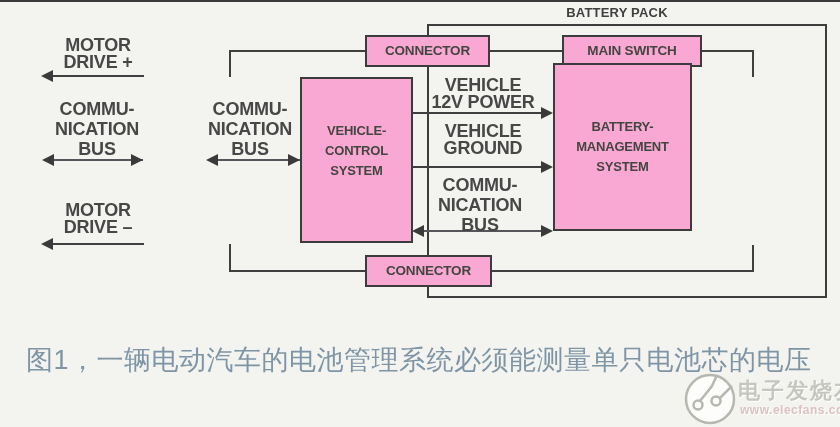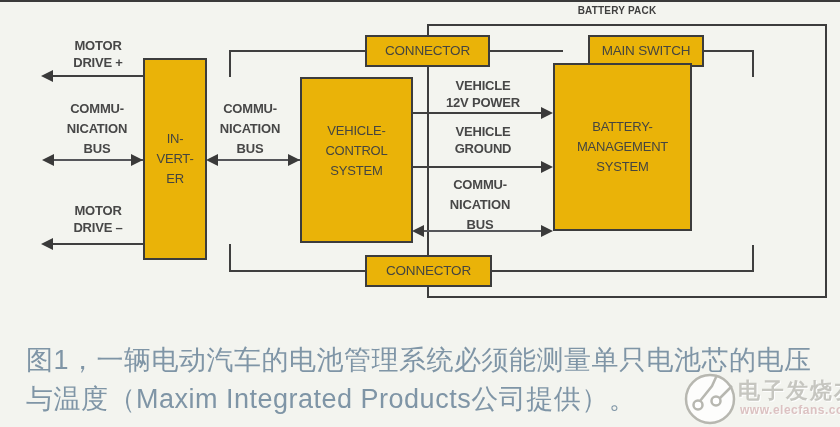--- a/index.html
+++ b/index.html
@@ -13,35 +13,35 @@
   .wire{position:absolute;background:#3f3f3f;z-index:2;}
   .wire.gray{background:#55565a;}
   .arr{position:absolute;width:0;height:0;z-index:3;}
   .arr-l{border-top:6px solid transparent;border-bottom:6px solid transparent;border-right:12px solid #3a3a3a;}
   .arr-r{border-top:6px solid transparent;border-bottom:6px solid transparent;border-left:12px solid #3a3a3a;}
   .bp-outline{
     position:absolute;left:427px;top:24px;width:400px;height:274px;
     border:2px solid #3c3c3c;box-sizing:border-box;z-index:1;background:transparent;
   }
   .box{
-    position:absolute;background:#eab308;border:2px solid #3c3c3c;box-sizing:border-box;
+    position:absolute;background:#f9a8d4;border:2px solid #3c3c3c;box-sizing:border-box;
     display:flex;align-items:center;justify-content:center;z-index:4;
-    color:#454540;font-weight:normal;text-align:center;white-space:pre-line;
+    color:#454540;font-weight:bold;text-align:center;white-space:pre-line;
   }
   .box-lg{font-size:13px;line-height:20px;letter-spacing:-0.2px;}
   .box-sm{font-size:13.5px;line-height:16px;letter-spacing:-0.2px;}
   .lbl{
     position:absolute;color:#474747;font-weight:bold;text-align:center;
-    white-space:pre-line;z-index:5;font-size:13px;letter-spacing:-0.2px;
+    white-space:pre-line;z-index:5;font-size:18px;letter-spacing:-0.2px;
   }
   .lbl-2{line-height:17px;}
   .lbl-3{line-height:20px;}
   .bp-label{
     position:absolute;left:537px;top:5px;width:160px;text-align:center;
-    color:#3f3f3f;font-weight:bold;font-size:10px;z-index:5;letter-spacing:0.2px;
+    color:#3f3f3f;font-weight:bold;font-size:13px;z-index:5;letter-spacing:0.2px;
   }
   .caption{
     position:absolute;left:26px;top:341px;width:812px;z-index:6;
     color:#7f95a6;font-size:27px;line-height:39px;letter-spacing:0.5px;
   }
   .watermark{position:absolute;left:683px;top:368px;width:157px;height:59px;z-index:7;}
   .wm-logo{position:absolute;left:0;top:3px;}
   .wm-brand{
     position:absolute;left:55px;top:8px;font-size:22px;font-weight:bold;
     color:#c6c6c0;letter-spacing:2px;text-shadow:1px 1px 0 rgba(255,255,255,0.9);
@@ -91,31 +91,28 @@
   <div class="wire" style="left:413px;top:166px;width:134px;height:2px;"></div>
   <div class="arr arr-r" style="left:541px;top:161px;"></div>
 
   <div class="wire gray" style="left:419px;top:230px;width:128px;height:2px;"></div>
   <div class="arr arr-l" style="left:412px;top:225px;"></div>
   <div class="arr arr-r" style="left:541px;top:225px;"></div>
 
   <div class="wire" style="left:492px;top:270px;width:262px;height:2px;"></div>
   <div class="wire" style="left:752px;top:245px;width:2px;height:27px;"></div>
 
-  <div class="box box-lg" style="left:143px;top:58px;width:64px;height:202px;">IN-
-VERT-
-ER</div>
 
   <div class="box box-lg" style="left:300px;top:77px;width:113px;height:166px;padding-bottom:18px;">VEHICLE-
 CONTROL
 SYSTEM</div>
 
   <div class="box box-sm" style="left:365px;top:35px;width:125px;height:32px;">CONNECTOR</div>
 
-  <div class="box box-sm" style="left:562px;top:35px;width:116px;height:32px;margin-left:26px;">MAIN SWITCH</div>
+  <div class="box box-sm" style="left:562px;top:35px;width:140px;height:32px;">MAIN SWITCH</div>
 
   <div class="box box-lg" style="left:553px;top:63px;width:139px;height:168px;">BATTERY-
 MANAGEMENT
 SYSTEM</div>
 
 
   <div class="box box-sm" style="left:365px;top:255px;width:127px;height:32px;">CONNECTOR</div>
 
   <div class="lbl lbl-2" style="left:54px;top:37px;width:88px;">MOTOR
 DRIVE +</div>
@@ -130,21 +127,20 @@
   <div class="lbl lbl-2" style="left:428px;top:77px;width:110px;">VEHICLE
 12V POWER</div>
   <div class="lbl lbl-2" style="left:428px;top:123px;width:110px;">VEHICLE
 GROUND</div>
   <div class="lbl lbl-3" style="left:433px;top:175px;width:94px;">COMMU-
 NICATION
 BUS</div>
 
   <div class="caption">
     <div>图1，一辆电动汽车的电池管理系统必须能测量单只电池芯的电压</div>
-    <div>与温度（Maxim Integrated Products公司提供）。</div>
   </div>
 
   <div class="watermark">
     <div class="wm-logo">
       <svg width="55" height="55" viewBox="0 0 55 55">
         <circle cx="27" cy="28" r="24" fill="rgba(255,255,255,0.78)" stroke="#b7b7b0" stroke-width="2.5"></circle>
         <path d="M34 4 L29 15 L17 30" stroke="#b7b7b0" stroke-width="2.5" fill="none"></path>
         <circle cx="15" cy="34" r="4.5" fill="rgba(255,255,255,0.95)" stroke="#b7b7b0" stroke-width="2.5"></circle>
         <circle cx="33" cy="30" r="4.5" fill="rgba(255,255,255,0.95)" stroke="#b7b7b0" stroke-width="2.5"></circle>
         <path d="M37 27 L49 15" stroke="#b7b7b0" stroke-width="2.5" fill="none"></path>

